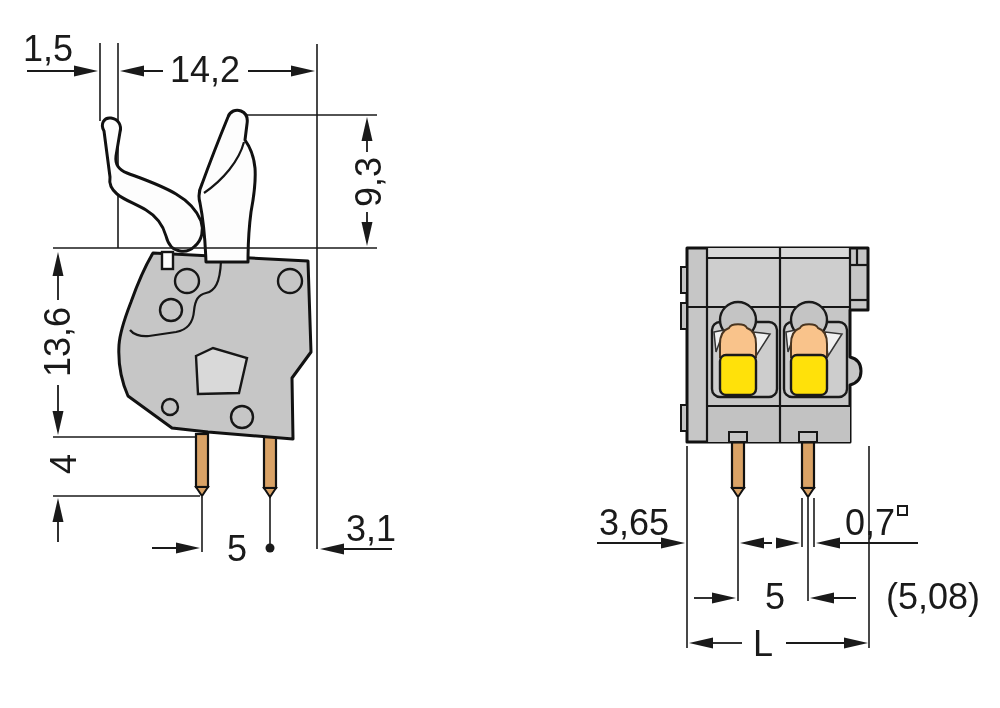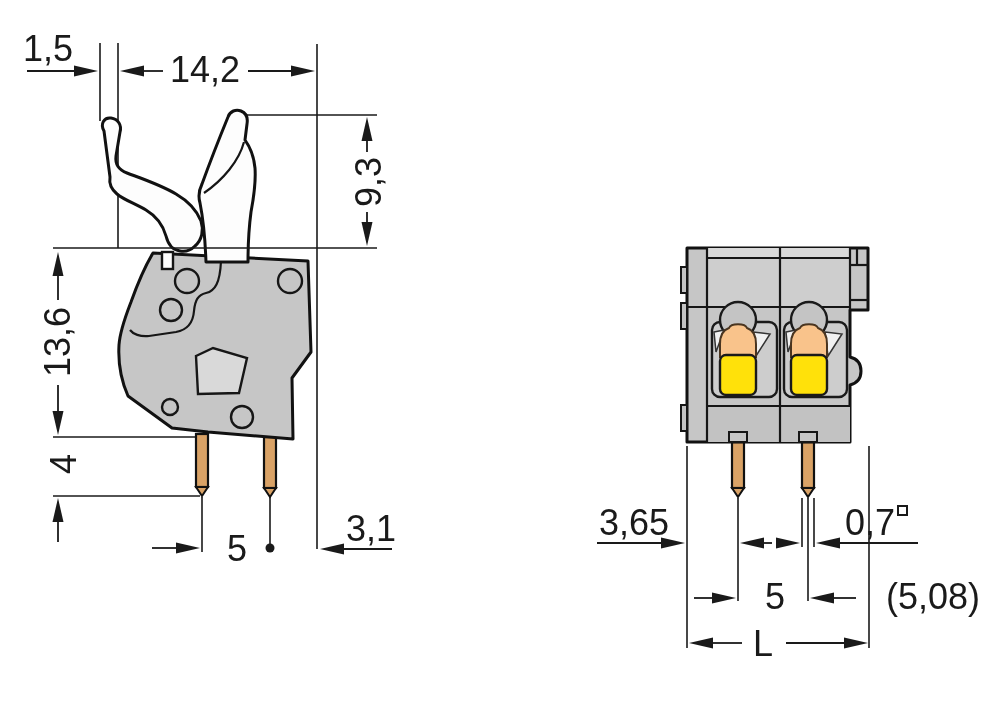--- a/index.html
+++ b/index.html
@@ -1,17 +1,17 @@
 <!DOCTYPE html>
 <html><head>
 <meta charset="utf-8">
 <style>
   html,body{margin:0;padding:0;background:#ffffff;}
   #stage{position:relative;width:1000px;height:708px;background:#ffffff;overflow:hidden;
-         font-family:"Liberation Sans", sans-serif;}
+         font-family:"Liberation Sans", sans-serif;border-radius:27px;}
   svg{position:absolute;left:0;top:0;}
   text{font-family:"Liberation Sans", sans-serif;font-size:36px;fill:#1a1a1a;}
   .dimline{stroke:#1a1a1a;stroke-width:1.8;fill:none;}
   .extline{stroke:#1a1a1a;stroke-width:1.6;fill:none;}
   .arrow{fill:#1a1a1a;stroke:none;}
   .part{stroke:#111111;stroke-width:3;stroke-linejoin:round;}
   .inner{stroke:#161616;stroke-width:2.2;fill:none;}
 </style>
 </head>
 <body>

